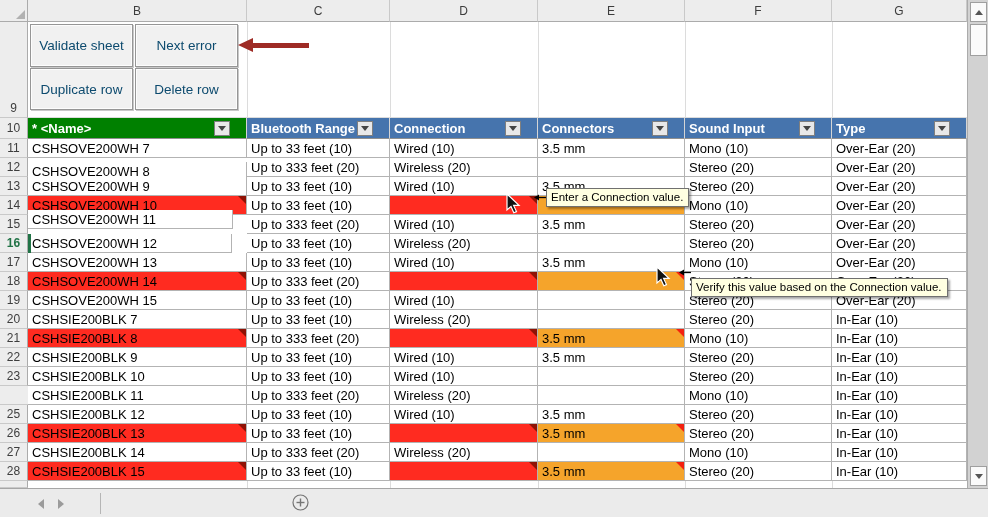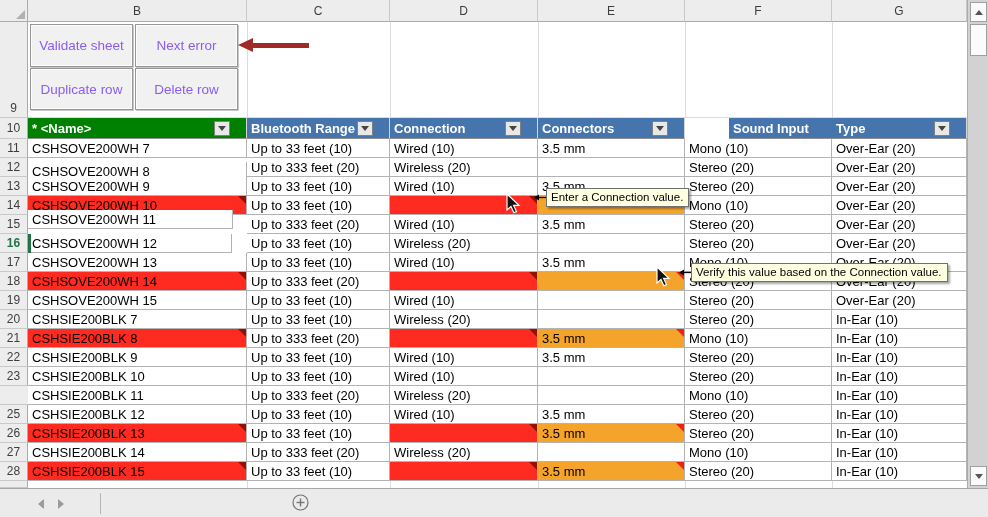--- a/index.html
+++ b/index.html
@@ -29,21 +29,21 @@
   .hcell{position:absolute;box-sizing:border-box;color:#fff;font-weight:bold;font-size:13px;
        border-right:1px solid #d5d5d5;border-bottom:1px solid #8f8f8f;
        display:flex;align-items:center;justify-content:space-between;
        padding:0 16px 0 4px;white-space:nowrap;overflow:hidden;}
   .fbtn{width:16px;height:15px;background:#e8e8e8;border:1px solid #7f7f7f;box-sizing:border-box;
        display:flex;align-items:center;justify-content:center;flex:0 0 auto;}
   .fbtn .varrow{width:0;height:0;border-left:4px solid transparent;border-right:4px solid transparent;
        border-top:5px solid #444;}
   
   .xlbtn{position:absolute;background:#f1f1f1;border:1px solid #969696;box-sizing:border-box;
-       box-shadow:inset 0 0 0 1px #fdfdfd,1px 1px 0 #c9c9c9;color:#8b5cf6;font-size:13.5px;
+       box-shadow:inset 0 0 0 1px #fdfdfd,1px 1px 0 #c9c9c9;color:#0c4a6e;font-size:13.5px;
        display:flex;align-items:center;justify-content:center;z-index:5;cursor:default;}
   
   #nextErrorArrow{position:absolute;left:238px;top:38px;z-index:6;}
   #nextErrorArrow .head{position:absolute;left:0;top:0;width:0;height:0;
        border-top:7px solid transparent;border-bottom:7px solid transparent;
        border-right:15px solid var(--arrow-red,#9e2b25);}
   #nextErrorArrow .shaft{position:absolute;left:14px;top:4.5px;width:57px;height:5px;
        background:var(--arrow-red,#9e2b25);}
   
   .tip{position:absolute;background:var(--tooltip-bg,#ffffe1);border:1px solid #707070;
@@ -154,21 +154,21 @@
         <span class="fbtn">
           <span class="varrow"></span>
         </span>
       </div>
       <div class="hcell" style="left: 538px; top: 118px; width: 147px; height: 21px; background: rgb(70, 116, 173);">
         <span>Connectors</span>
         <span class="fbtn">
           <span class="varrow"></span>
         </span>
       </div>
-      <div class="hcell" style="left: 685px; top: 118px; width: 147px; height: 21px; background: rgb(70, 116, 173); margin-left: 44px;">
+      <div class="hcell" style="left: 685px; top: 118px; width: 147px; height: 21px; background: rgb(70, 116, 173);">
         <span>Sound Input</span>
         <span class="fbtn">
           <span class="varrow"></span>
         </span>
       </div>
       <div class="hcell" style="left: 832px; top: 118px; width: 135px; height: 21px; background: rgb(70, 116, 173);">
         <span>Type</span>
         <span class="fbtn">
           <span class="varrow"></span>
         </span>
@@ -312,21 +312,21 @@
   <svg class="tip-pointer" style="left:534px;top:193px;" viewBox="0 0 12 9">
     <line x1="3" y1="4.5" x2="12" y2="4.5" stroke="#000" stroke-width="1.3"></line>
     <polygon points="0,4.5 5,1.5 5,7.5" fill="#000"></polygon>
   </svg>
   <div class="tip" style="left:546px;top:188px;">Enter a Connection value.</div>
 
   <svg class="tip-pointer" style="left:679px;top:268px;" viewBox="0 0 12 9">
     <line x1="3" y1="4.5" x2="12" y2="4.5" stroke="#000" stroke-width="1.3"></line>
     <polygon points="0,4.5 5,1.5 5,7.5" fill="#000"></polygon>
   </svg>
-  <div class="tip" style="left:691px;top:263px;">Verify this value based on the Connection value.</div>
+  <div class="tip" style="left:691px;top:278px;">Verify this value based on the Connection value.</div>
 
   <svg class="cursor" style="left:506px;top:193px;" width="15" height="22" viewBox="0 0 15 22">
     <path d="M1 1 L1 17 L5 13.4 L7.8 19.8 L10.5 18.6 L7.6 12.4 L13 12.4 Z" fill="#111" stroke="#fff" stroke-width="1.2"></path>
   </svg>
   <svg class="cursor" style="left:656px;top:266px;" width="15" height="22" viewBox="0 0 15 22">
     <path d="M1 1 L1 17 L5 13.4 L7.8 19.8 L10.5 18.6 L7.6 12.4 L13 12.4 Z" fill="#111" stroke="#fff" stroke-width="1.2"></path>
   </svg>
 
   <div id="vscroll">
     <div class="sbtn" style="top:2px;height:20px;">

